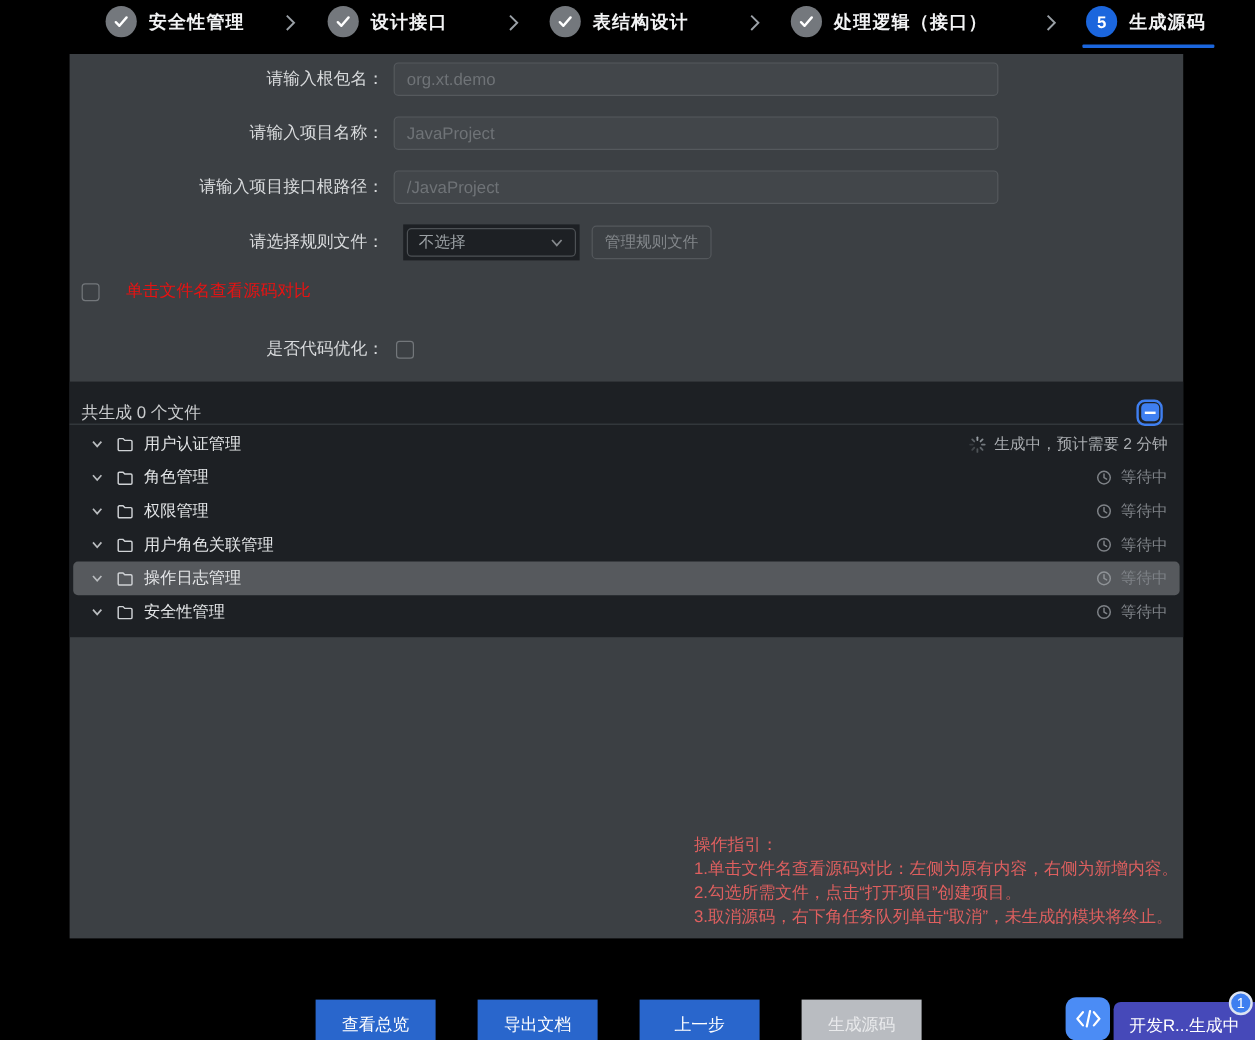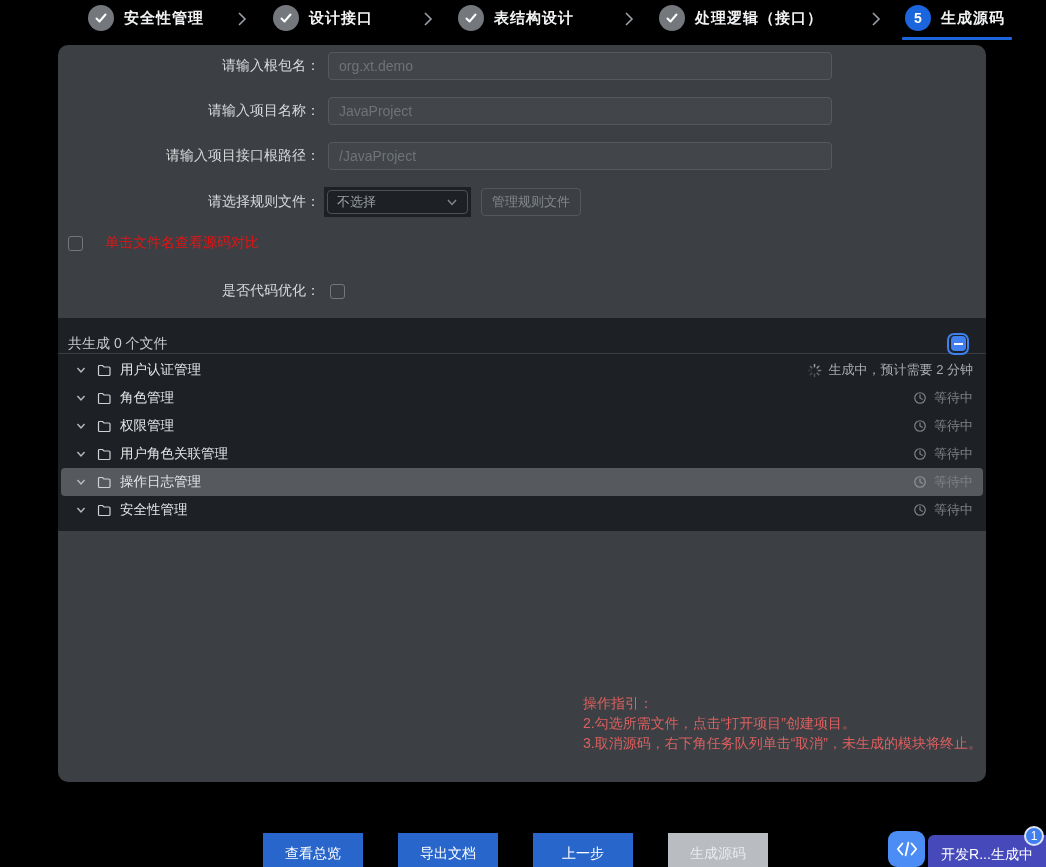--- a/index.html
+++ b/index.html
@@ -13,30 +13,30 @@
     color:#fff; display:flex; align-items:center; justify-content:center;
     font-size:14px; font-weight:bold; }
   .step.active .step-circle { background:#1b66dd; }
   .step-label { color:#f2f3f4; font-size:15px; font-weight:bold; letter-spacing:1px; }
   .step-underline { position:absolute; left:-3px; right:-7px; bottom:-9px; height:3px;
     background:#1b66dd; border-radius:1px; }
   .step-arrow { position:absolute; top:11px; color:#9aa0a6; }
 
   
   .panel { position:absolute; left:58px; top:45px; width:928px; height:737px;
-    background:#3c4044; border-radius:10px; }
+    background:#3c4044; border-radius:0; }
 
   .form-row { position:absolute; left:0; display:flex; align-items:center; }
   .form-label { width:262px; text-align:right; color:#d8dadc; font-size:14px; }
   .form-input { margin-left:8px; width:504px; height:28px; background:#42464a;
     border:1px solid #55595d; border-radius:4px; padding:0 10px; color:#c8cacc;
     font-size:14px; font-family:"Liberation Sans","DejaVu Sans",sans-serif; }
   .form-input::placeholder { color:#6f7377; }
 
-  .select-wrap { margin-left:4px; background:#1d2024; padding:3px; }
+  .select-wrap { margin-left:16px; background:#1d2024; padding:3px; }
   .select-box { width:141px; height:24px; border:1px solid #4d5155; border-radius:4px;
     display:flex; align-items:center; justify-content:space-between; padding:0 9px;
     color:#9ba0a4; font-size:13px; }
   .ghost-btn { margin-left:10px; width:100px; height:28px; border:1px solid #54585c;
     border-radius:4px; background:transparent; color:#83878b; font-size:13px;
     display:flex; align-items:center; justify-content:center; }
   .checkbox { margin-left:10px; width:15px; height:15px; border:1px solid #73777b;
     border-radius:3px; background:transparent; }
   .warn-text { margin-left:22px; color:#e81212; font-size:14px; }
 
@@ -328,20 +328,21 @@
             <circle cx="8" cy="8" r="6" stroke="#7e8287" stroke-width="1.4" fill="none"></circle>
             <path d="M8 4.5 V8 L10.5 9.5" stroke="#7e8287" stroke-width="1.4" fill="none" stroke-linecap="round"></path>
           </svg>
         <span class="status-text">等待中</span>
       </span>
     </div>
   </div>
 
   <div class="instructions">
     <div>操作指引：</div>
+    <div>1.单击文件名查看源码对比：左侧为原有内容，右侧为新增内容。</div>
     <div>2.勾选所需文件，点击“打开项目”创建项目。</div>
     <div>3.取消源码，右下角任务队列单击“取消”，未生成的模块将终止。</div>
   </div>
 </div>
 
 <button class="footer-btn primary" style="left:263px">查看总览</button>
 <button class="footer-btn primary" style="left:398px">导出文档</button>
 <button class="footer-btn primary" style="left:533px">上一步</button>
 <button class="footer-btn disabled" style="left:668px">生成源码</button>
 

